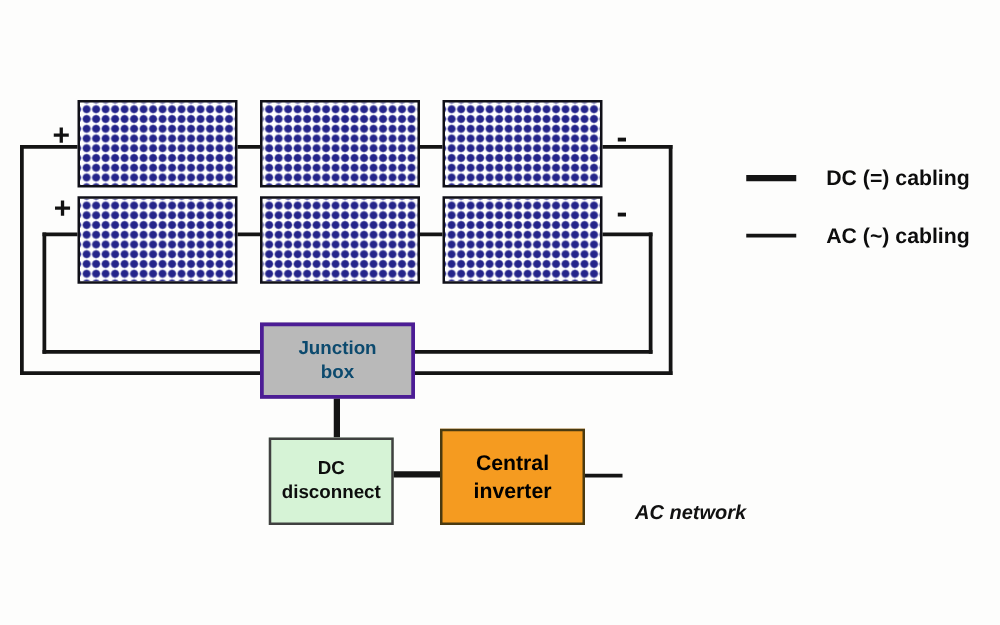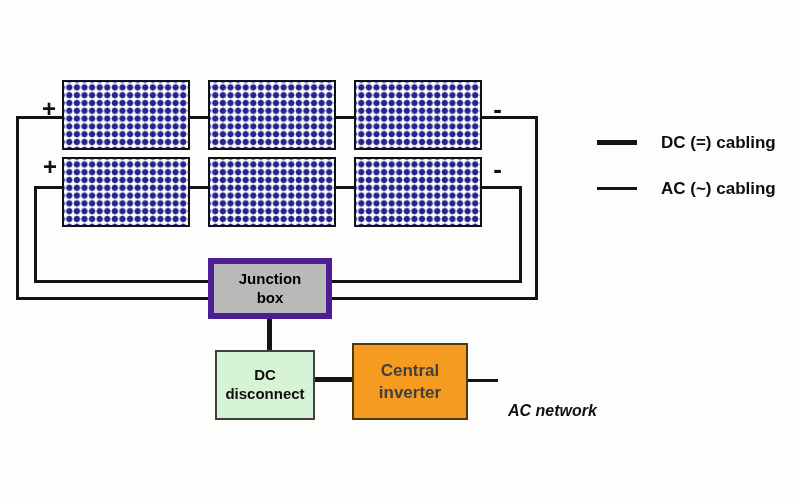--- a/index.html
+++ b/index.html
@@ -36,23 +36,23 @@
 
   .node {
     position: absolute;
     box-sizing: border-box;
     display: flex; align-items: center; justify-content: center;
     text-align: center;
     font-weight: bold;
     white-space: pre-line;
     line-height: 1.25;
   }
-  .junction  { background: #b9b9b9; border: 6px solid #4c1d95; font-size: 15px; color: #000000; }
+  .junction  { background: #b9b9b9; border: 3px solid #4c1d95; font-size: 15px; color: #0c4a6e; }
   .disconnect{ background: #d6f3d6; border: 2px solid #404040; font-size: 15px; color: #0d0d0d; }
-  .inverter  { background: #f59b20; border: 2px solid #4a3a10; font-size: 17px; color: #404040; }
+  .inverter  { background: #f59b20; border: 2px solid #4a3a10; font-size: 17px; color: #000000; }
 
   .ac-label {
     position: absolute;
     font-style: italic; font-weight: bold;
     font-size: 16px; color: #111;
     white-space: nowrap;
     margin-top: 32px;
   }
 
   .legend-row { position: absolute; display: flex; align-items: center; }

